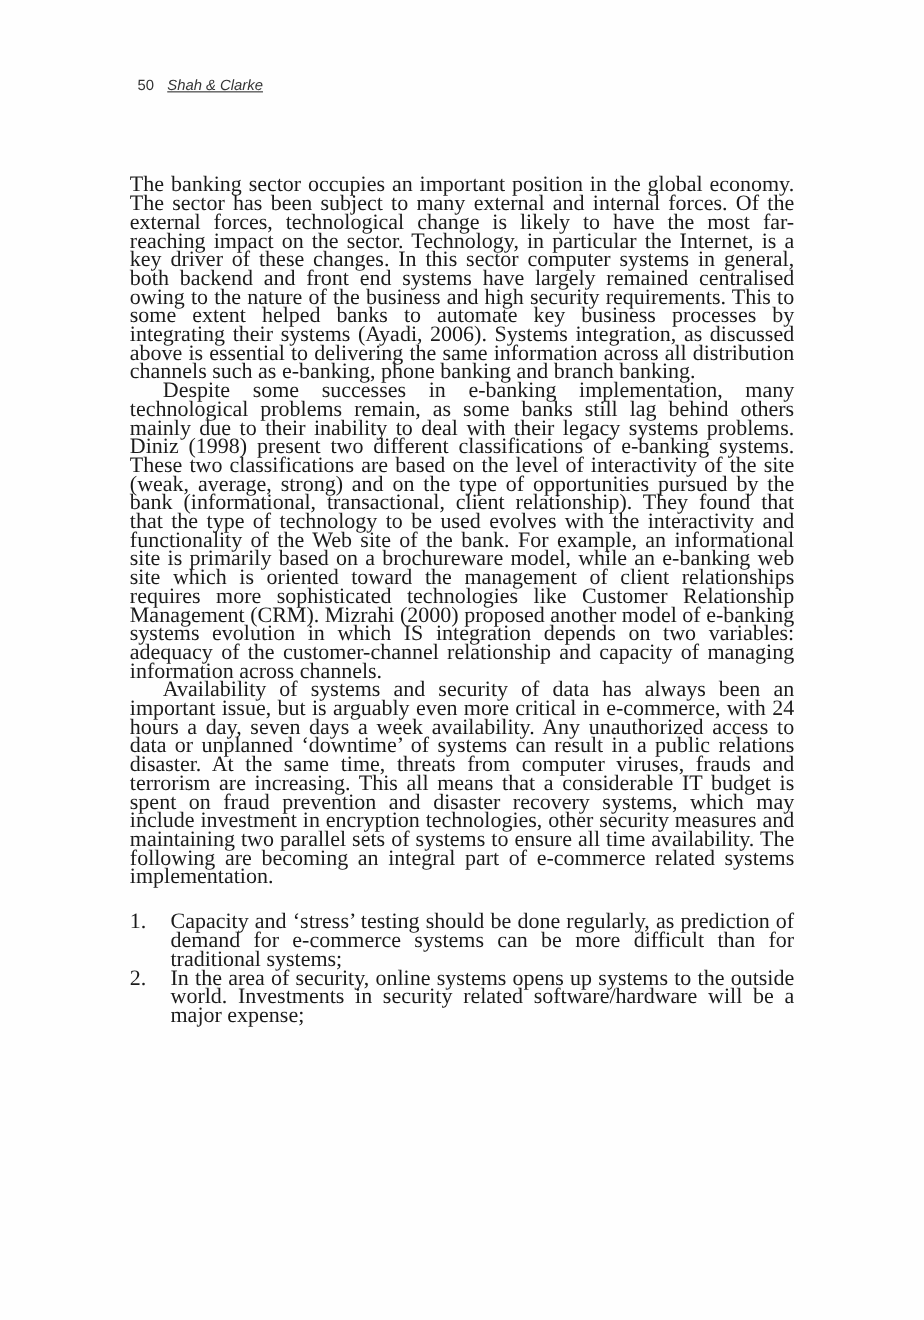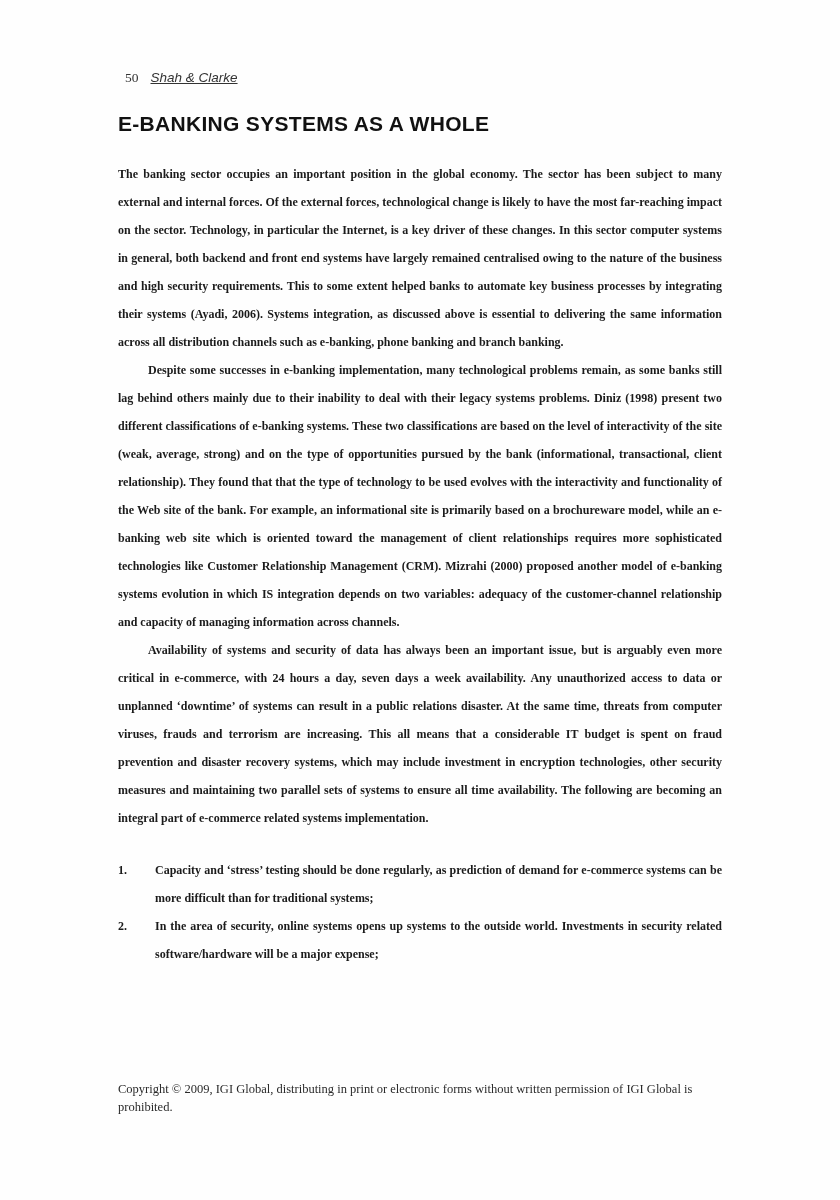--- a/index.html
+++ b/index.html
@@ -22,21 +22,20 @@
     left: 125px;
     font-family: "Liberation Sans", sans-serif;
     font-size: 13.5px;
     color: #333333;
     display: flex;
     align-items: baseline;
   }
   .running-header .page-number {
     font-style: normal;
     margin-right: 12px;
-    font-family: Liberation Serif, serif;
   }
   .running-header .running-title {
     font-style: italic;
     text-decoration: underline;
   }
   .section-title {
     position: absolute;
     top: 112px;
     left: 118px;
     width: 620px;
@@ -44,24 +43,23 @@
     font-weight: bold;
     font-size: 21px;
     letter-spacing: 0.3px;
     color: #111111;
   }
   .body-block {
     position: absolute;
     top: 160px;
     left: 118px;
     width: 604px;
-    font-size: 12px;
-    line-height: 28px;
+    font-size: 20px;
+    line-height: 17px;
     text-align: justify;
-    font-weight: bold;
   }
   .body-block p { margin: 0; }
   .body-block p.indent { text-indent: 30px; }
   .numbered-list {
     margin-top: 24px;
   }
   .list-item {
     display: flex;
     align-items: flex-start;
   }
@@ -87,34 +85,32 @@
 </head>
 <body>
 
 <div class="page">
 
   <div class="running-header">
     <span class="page-number">50</span>
     <span class="running-title">Shah &amp; Clarke</span>
   </div>
 
-  <h1 class="section-title">E-BANKING SYSTEMS AS A WHOLE</h1>
 
   <div class="body-block">
     <p>The banking sector occupies an important position in the global economy. The sector has been subject to many external and internal forces. Of the external forces, technological change is likely to have the most far-reaching impact on the sector. Technology, in particular the Internet, is a key driver of these changes. In this sector computer systems in general, both backend and front end systems have largely remained centralised owing to the nature of the business and high security requirements. This to some extent helped banks to automate key business processes by integrating their systems (Ayadi, 2006). Systems integration, as discussed above is essential to delivering the same information across all distribution channels such as e-banking, phone banking and branch banking.</p>
     <p class="indent">Despite some successes in e-banking implementation, many technological problems remain, as some banks still lag behind others mainly due to their inability to deal with their legacy systems problems. Diniz (1998) present two different classifications of e-banking systems. These two classifications are based on the level of interactivity of the site (weak, average, strong) and on the type of opportunities pursued by the bank (informational, transactional, client relationship). They found that that the type of technology to be used evolves with the interactivity and functionality of the Web site of the bank. For example, an informational site is primarily based on a brochureware model, while an e-banking web site which is oriented toward the management of client relationships requires more sophisticated technologies like Customer Relationship Management (CRM). Mizrahi (2000) proposed another model of e-banking systems evolution in which IS integration depends on two variables: adequacy of the customer-channel relationship and capacity of managing information across channels.</p>
     <p class="indent">Availability of systems and security of data has always been an important issue, but is arguably even more critical in e-commerce, with 24 hours a day, seven days a week availability. Any unauthorized access to data or unplanned ‘downtime’ of systems can result in a public relations disaster. At the same time, threats from computer viruses, frauds and terrorism are increasing. This all means that a considerable IT budget is spent on fraud prevention and disaster recovery systems, which may include investment in encryption technologies, other security measures and maintaining two parallel sets of systems to ensure all time availability. The following are becoming an integral part of e-commerce related systems implementation.</p>
 
     <div class="numbered-list">
       <div class="list-item">
         <span class="num">1.</span>
         <span class="txt">Capacity and ‘stress’ testing should be done regularly, as prediction of demand for e-commerce systems can be more difficult than for traditional systems;</span>
       </div>
       <div class="list-item">
         <span class="num">2.</span>
         <span class="txt">In the area of security, online systems opens up systems to the outside world. Investments in security related software/hardware will be a major expense;</span>
       </div>
     </div>
   </div>
 
-  <div class="page-footer">Copyright © 2009, IGI Global, distributing in print or electronic forms without written permission of IGI Global is prohibited.</div>
 
 </div>
 
 </body></html>

